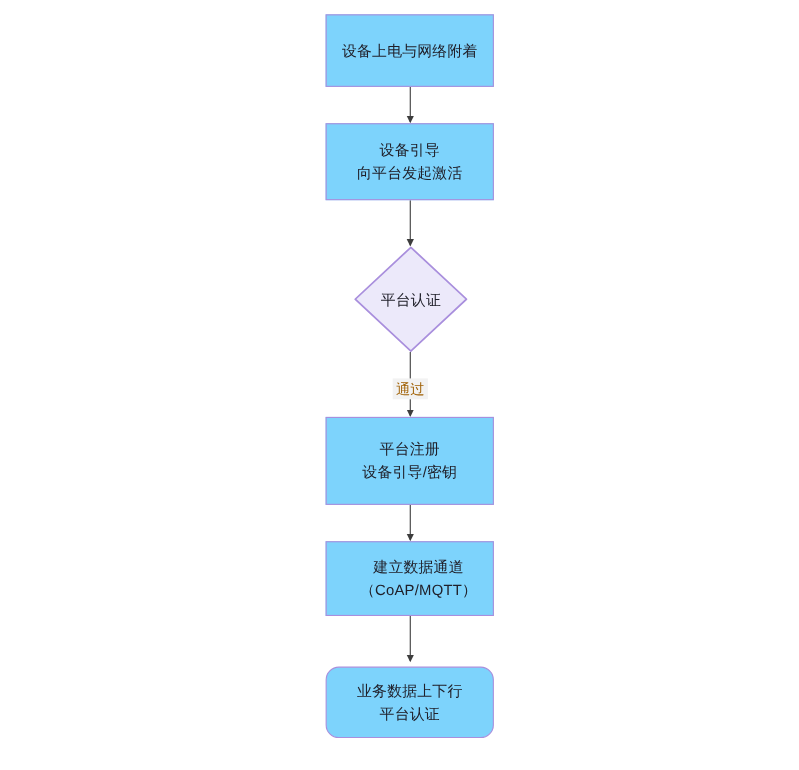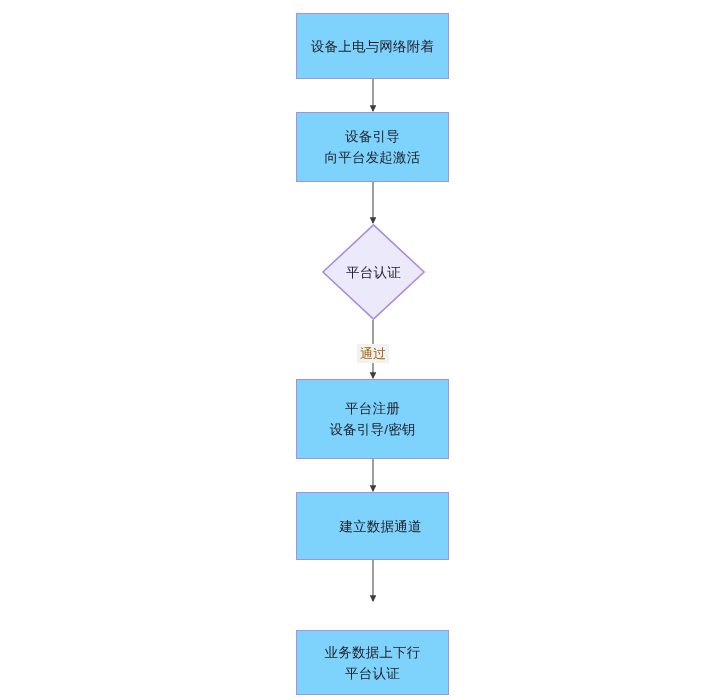--- a/index.html
+++ b/index.html
@@ -110,22 +110,23 @@
     <span class="node-line diamond-label">平台认证</span>
   </div>
 
   <div class="node process" style="left: 296px; top: 379px; width: 153px; height: 80px;">
     <span class="node-line">平台注册</span>
     <span class="node-line">设备引导/密钥</span>
   </div>
 
   <div class="node process" style="left: 296px; top: 492px; width: 153px; height: 68px; padding-left: 16px;">
     <span class="node-line">建立数据通道</span>
+    <span class="node-line">（CoAP/MQTT）</span>
   </div>
 
-  <div class="node process" style="left: 296px; top: 630px; width: 153px; height: 65px;">
+  <div class="node process" style="left: 296px; top: 606px; width: 153px; height: 65px; border-radius: 12px;">
     <span class="node-line">业务数据上下行</span>
     <span class="node-line">平台认证</span>
   </div>
 
   <div class="edge-label" style="left: 373px; top: 344px;">通过</div>
 
 </div>
 
 </body></html>

